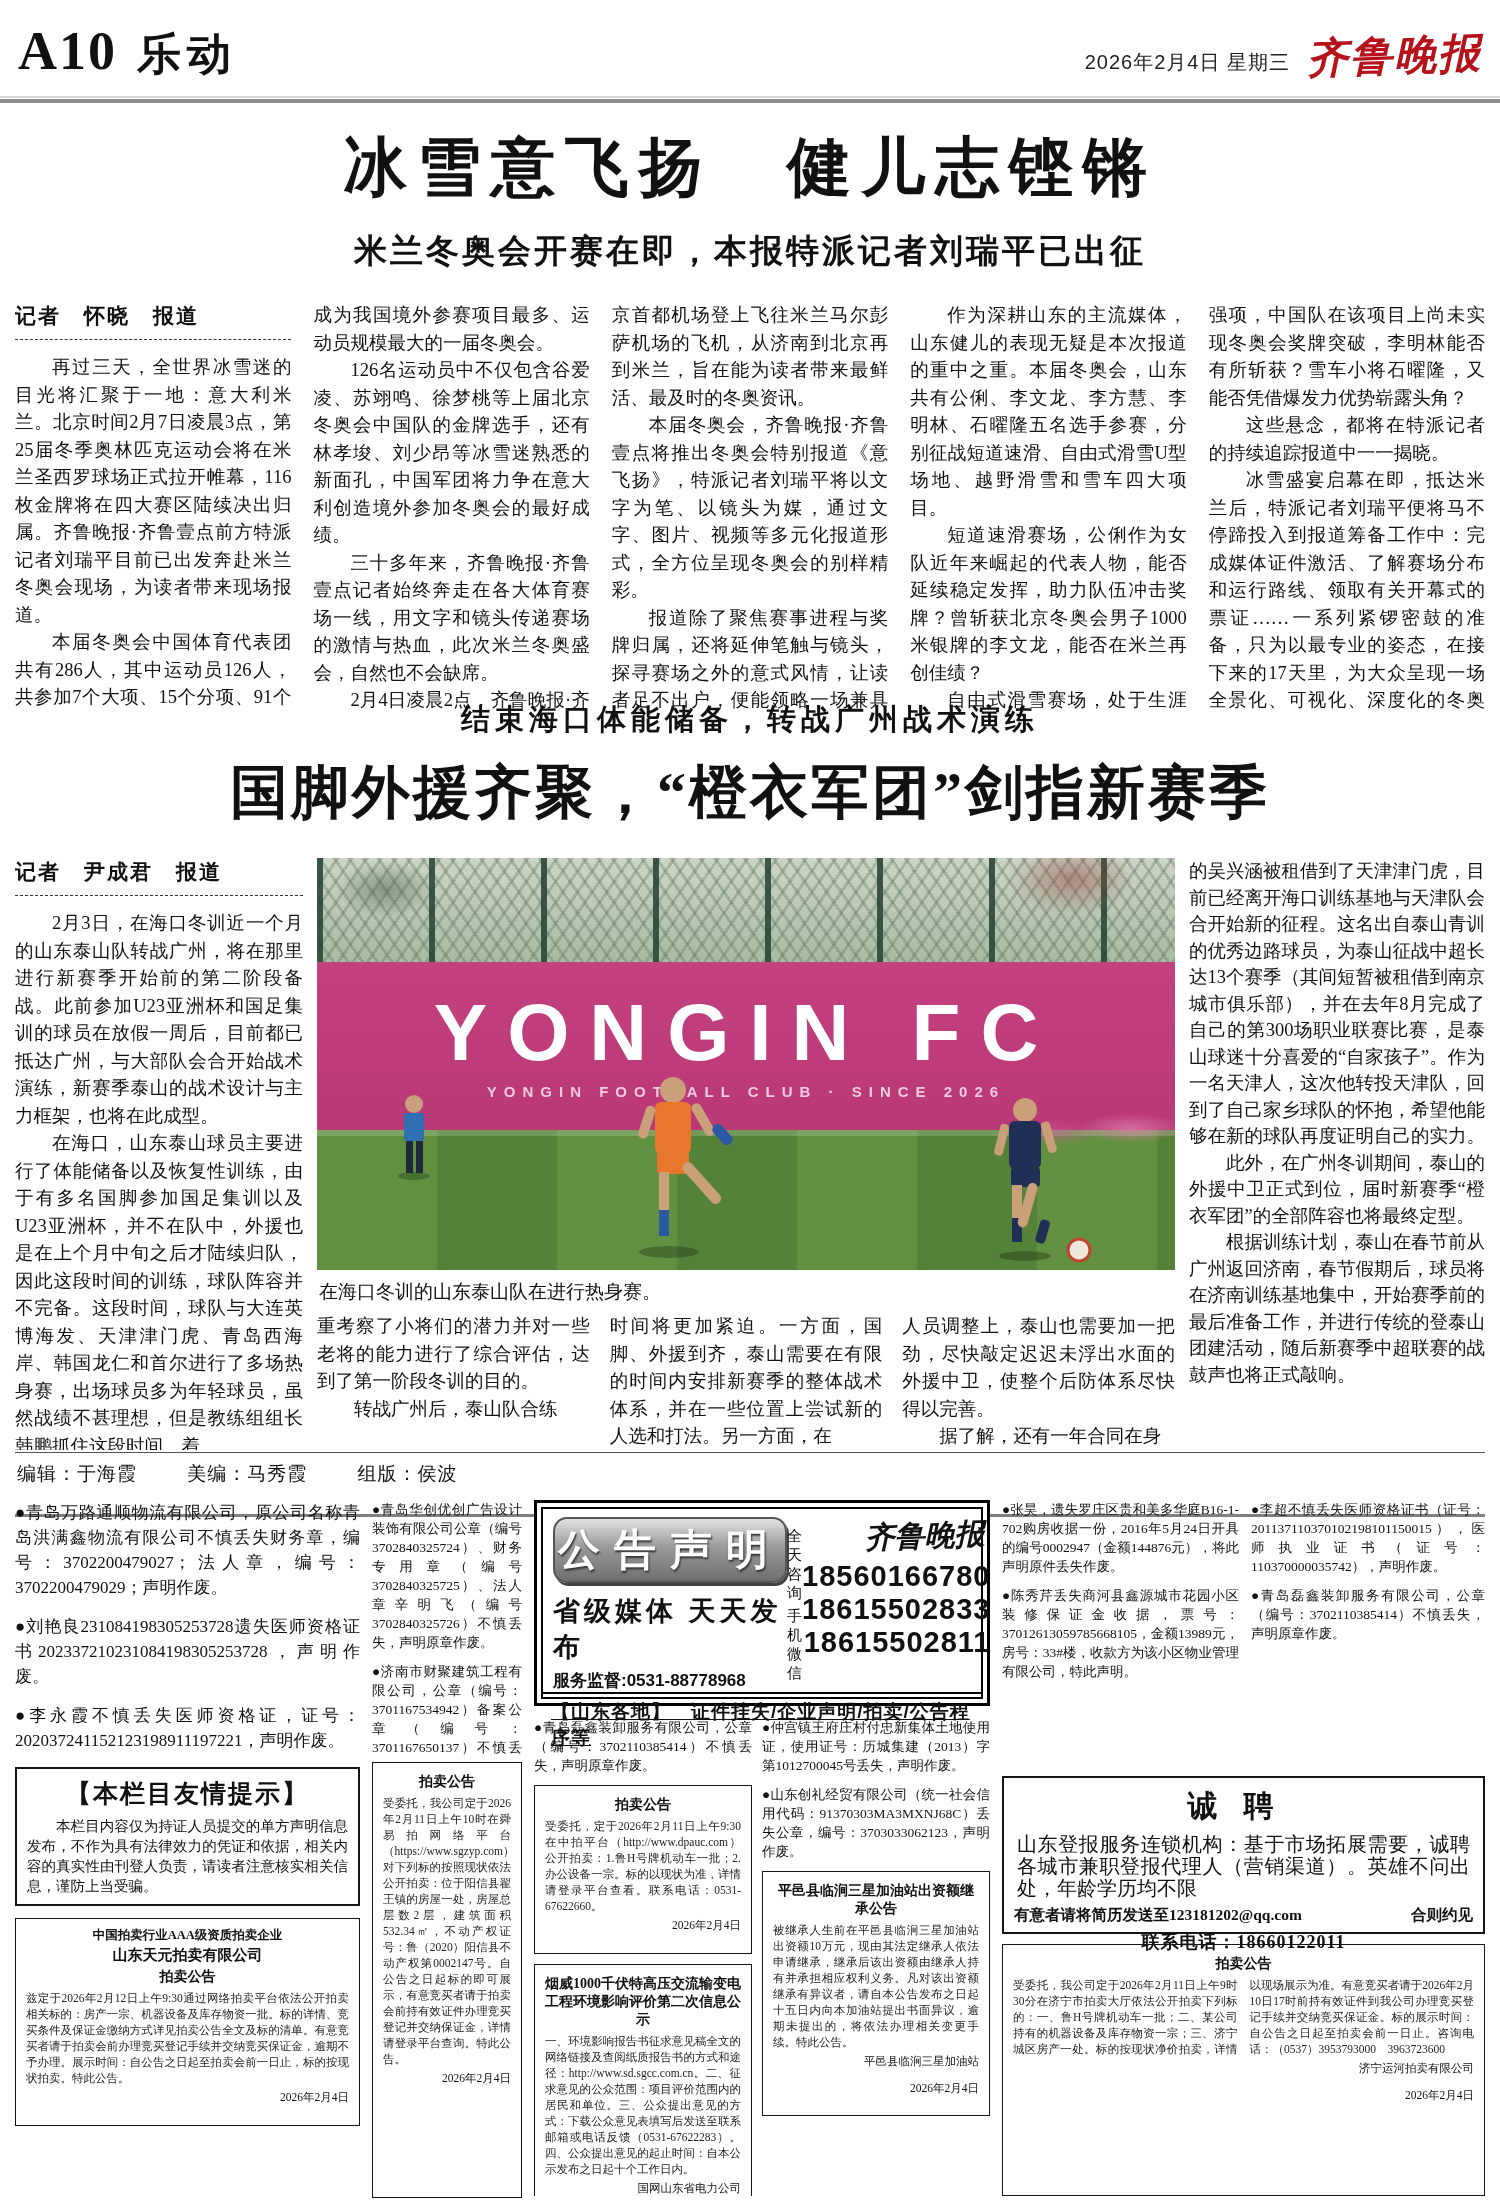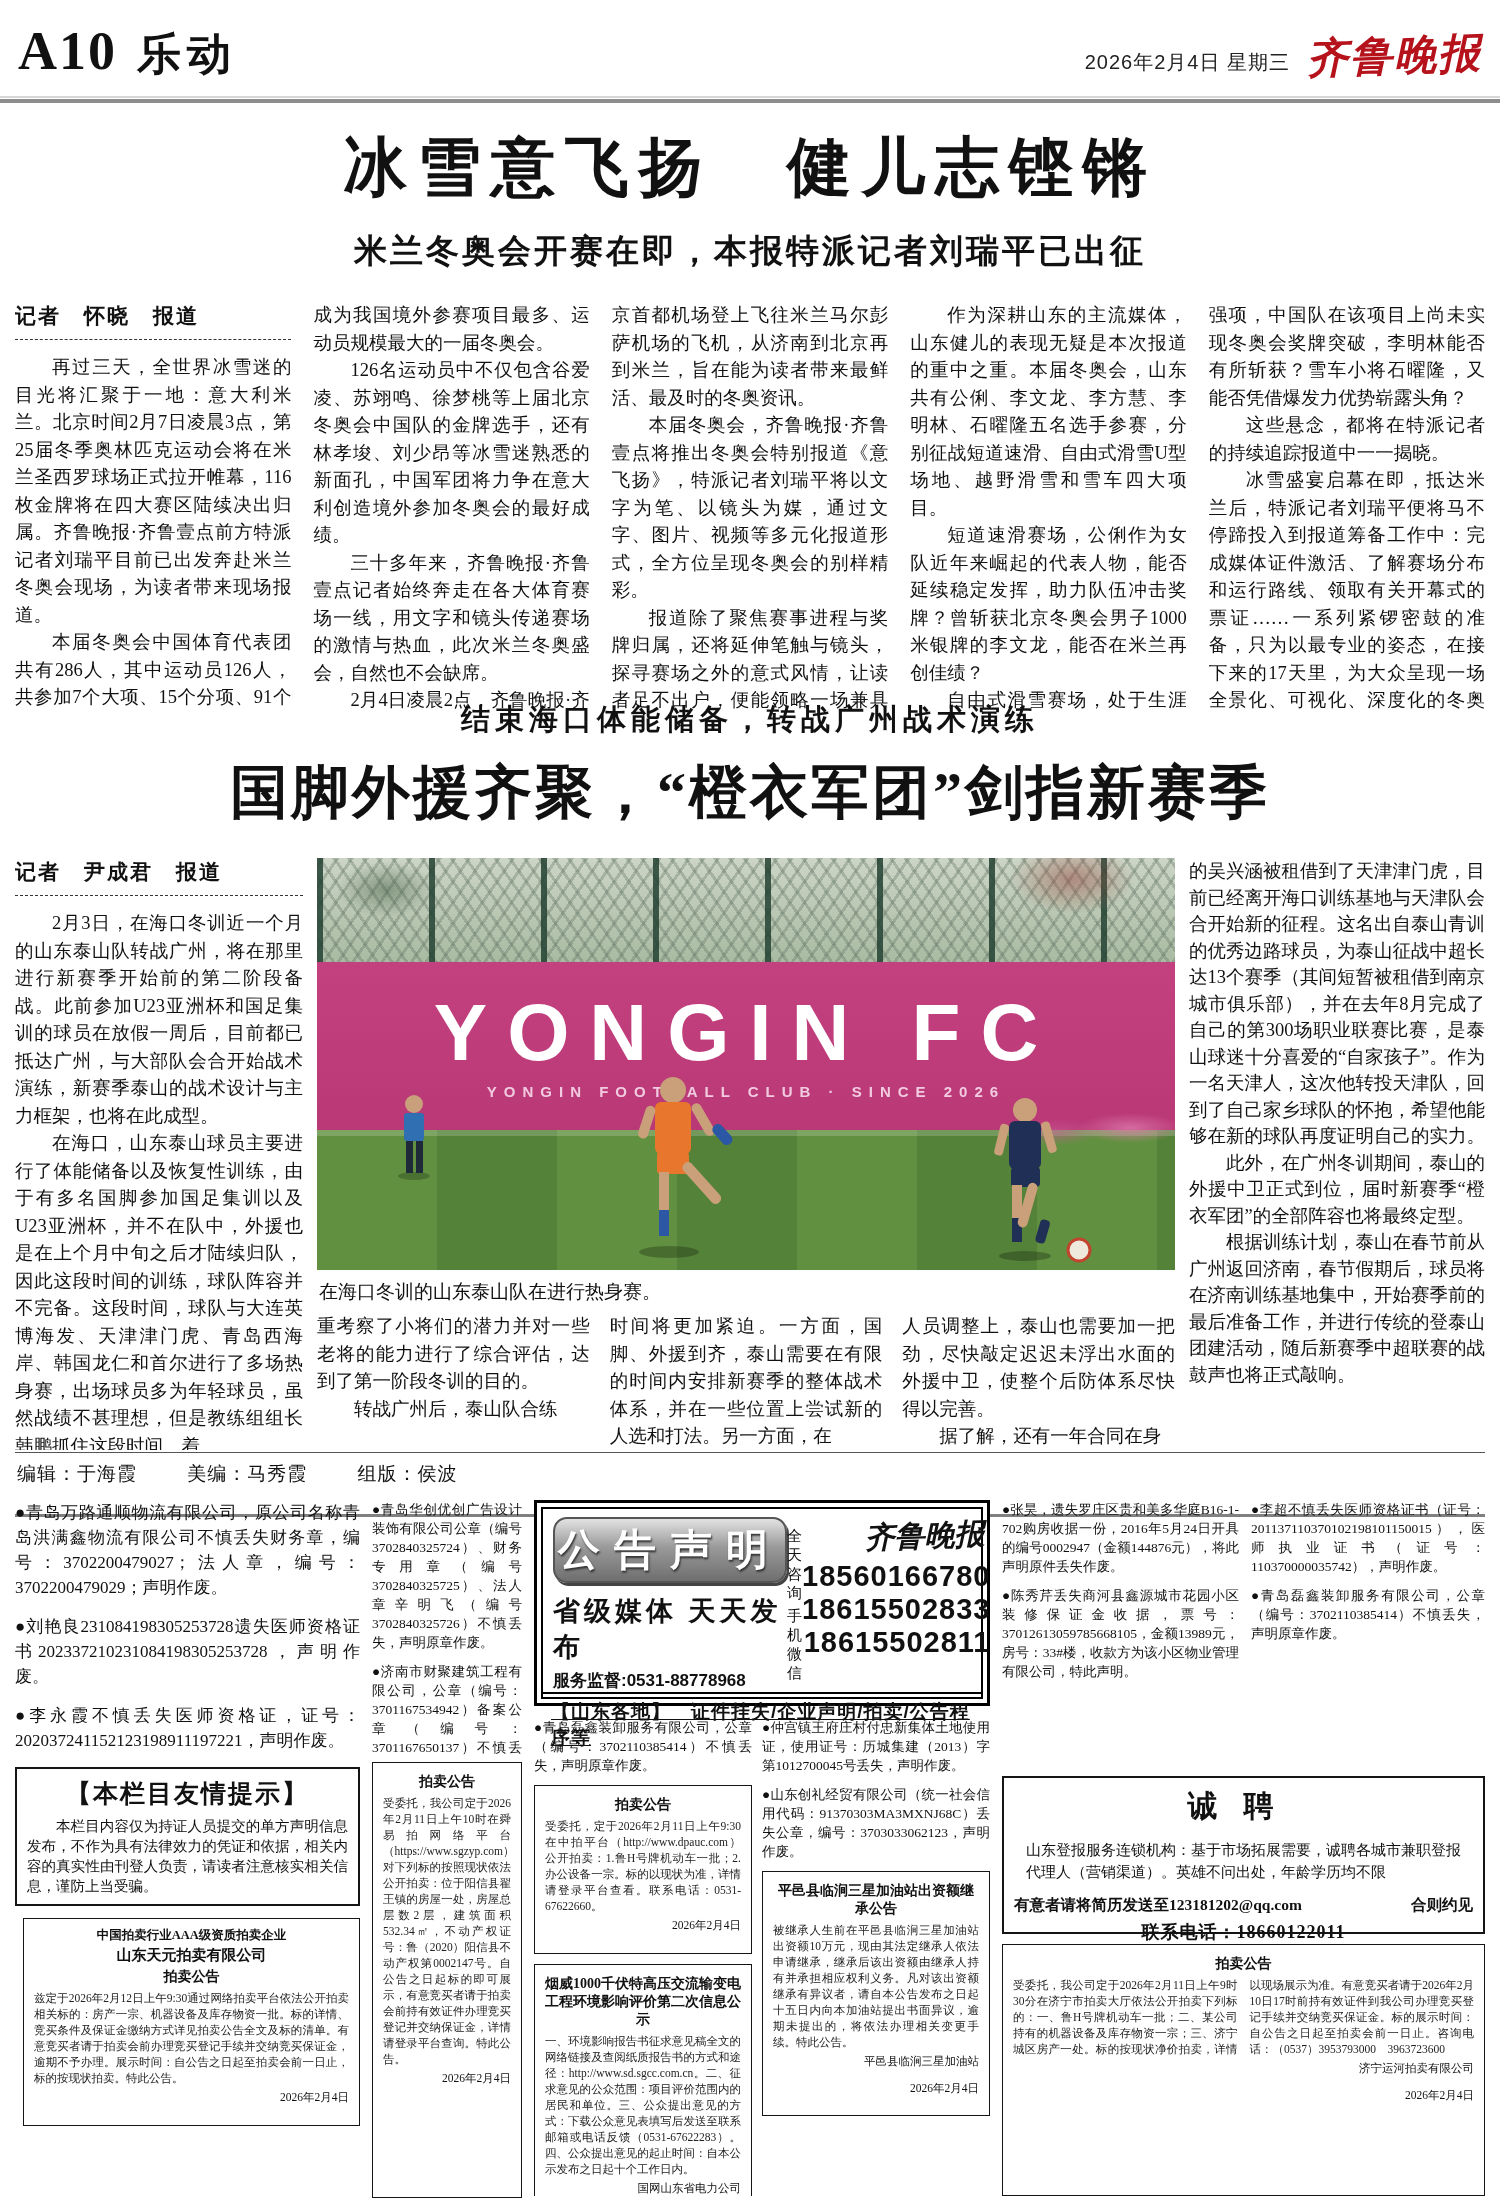--- a/index.html
+++ b/index.html
@@ -100,21 +100,21 @@
   .notice-rightpart{width:44%;display:flex;}
   .notice-side{font:15px "Liberation Sans","DejaVu Sans",sans-serif;display:flex;flex-direction:column;
      justify-content:center;gap:4px;width:64px;}
   .notice-phones{flex:1;text-align:right;}
   .notice-brand{font:italic 900 30px "Liberation Serif","DejaVu Serif",serif;transform:rotate(-2deg);margin:0 6px 2px 0;}
   .notice-phone{font:700 29px "Liberation Sans","DejaVu Sans",sans-serif;line-height:33px;letter-spacing:1px;}
   .notice-foot{border-top:2px solid #000;padding:5px 8px;
      font:700 19px "Liberation Sans","DejaVu Sans",sans-serif;letter-spacing:1px;text-decoration:underline;}
   
   .recruit-title{text-align:center;font-weight:900;font-size:30px;letter-spacing:26px;margin:0 0 6px;}
-  .recruit-body{font-size:15px;line-height:22px;text-align:justify;margin:12px;}
+  .recruit-body{font-size:20px;line-height:22px;text-align:justify;margin:3px;}
   .recruit-line{font-weight:700;font-size:15.5px;margin-top:6px;display:flex;justify-content:space-between;}
   .recruit-phone{font-weight:700;font-size:18px;margin-top:4px;text-align:center;letter-spacing:1px;}
   .twocol{column-count:2;column-gap:12px;}
 </style>
 </head>
 <body>
 
 <div class="page">
 
   <header class="masthead">
@@ -262,21 +262,21 @@
     <div class="abs adsA" style="left:15px;top:4px;width:345px;height:698px;overflow:hidden;">
       <div>
           <p class="ad">●青岛万路通顺物流有限公司，原公司名称青岛洪满鑫物流有限公司不慎丢失财务章，编号：3702200479027；法人章，编号：3702200479029；声明作废。</p>
           <p class="ad">●刘艳良231084198305253728遗失医师资格证书202337210231084198305253728，声明作废。</p>
           <p class="ad">●李永霞不慎丢失医师资格证，证号：202037241152123198911197221，声明作废。</p>
         </div>
       <div class="box" style="margin-top:2px;">
         <p class="tip-title">【本栏目友情提示】</p>
         <p class="tip-body">本栏目内容仅为持证人员提交的单方声明信息发布，不作为具有法律效力的凭证和依据，相关内容的真实性由刊登人负责，请读者注意核实相关信息，谨防上当受骗。</p>
       </div>
-      <div class="box" style="margin-top:12px;border-width:1.5px;margin-left:8px;">
+      <div class="box" style="margin-top:12px;border-width:1.5px;">
         <p class="dense-head">中国拍卖行业AAA级资质拍卖企业</p>
         <p class="dense-co">山东天元拍卖有限公司</p>
         <p class="dense-title">拍卖公告</p>
         <p class="dense">兹定于2026年2月12日上午9:30通过网络拍卖平台依法公开拍卖相关标的：房产一宗、机器设备及库存物资一批。标的详情、竞买条件及保证金缴纳方式详见拍卖公告全文及标的清单。有意竞买者请于拍卖会前办理竞买登记手续并交纳竞买保证金，逾期不予办理。展示时间：自公告之日起至拍卖会前一日止，标的按现状拍卖。特此公告。</p>
         <p class="dense-sig">2026年2月4日</p>
       </div>
     </div>
 
     <div class="abs adsS" style="left:372px;top:4px;width:150px;height:256px;overflow:hidden;">
       <div>

